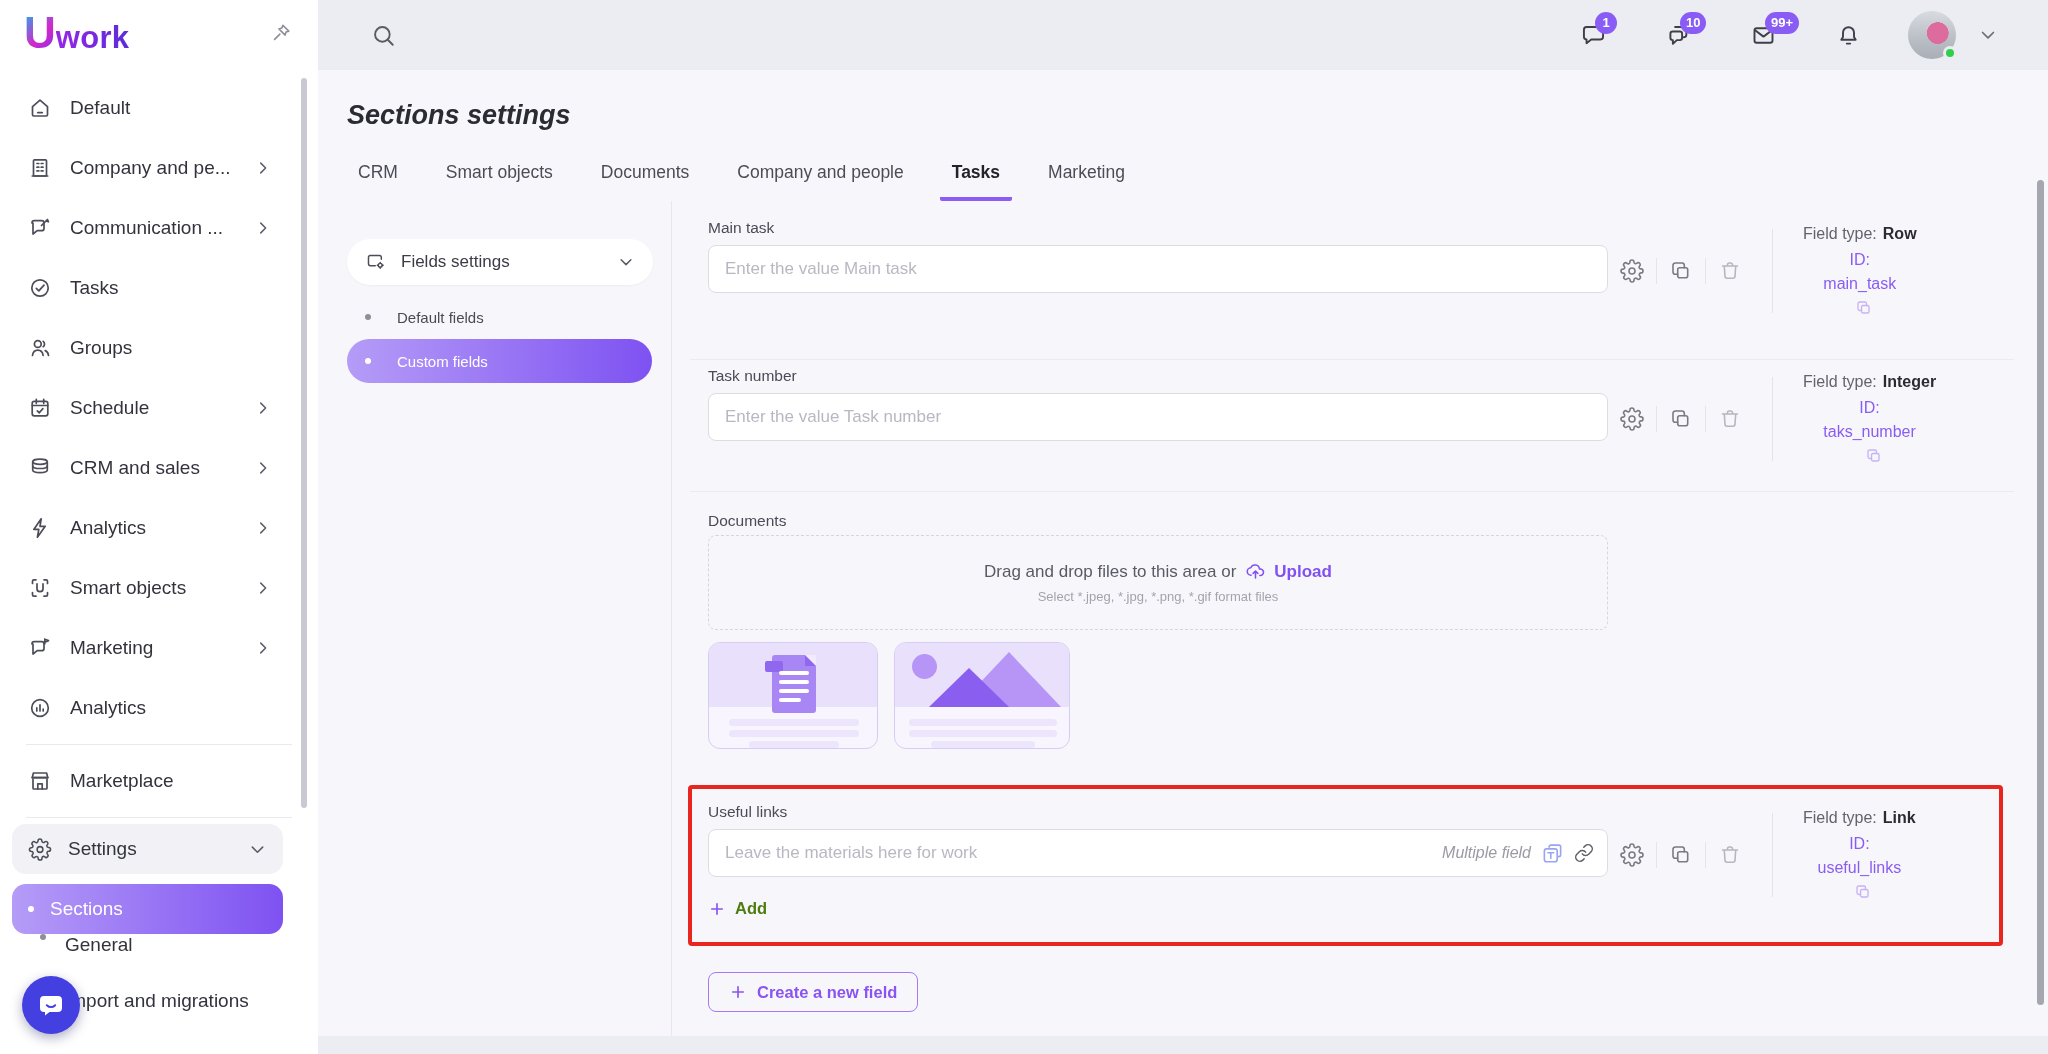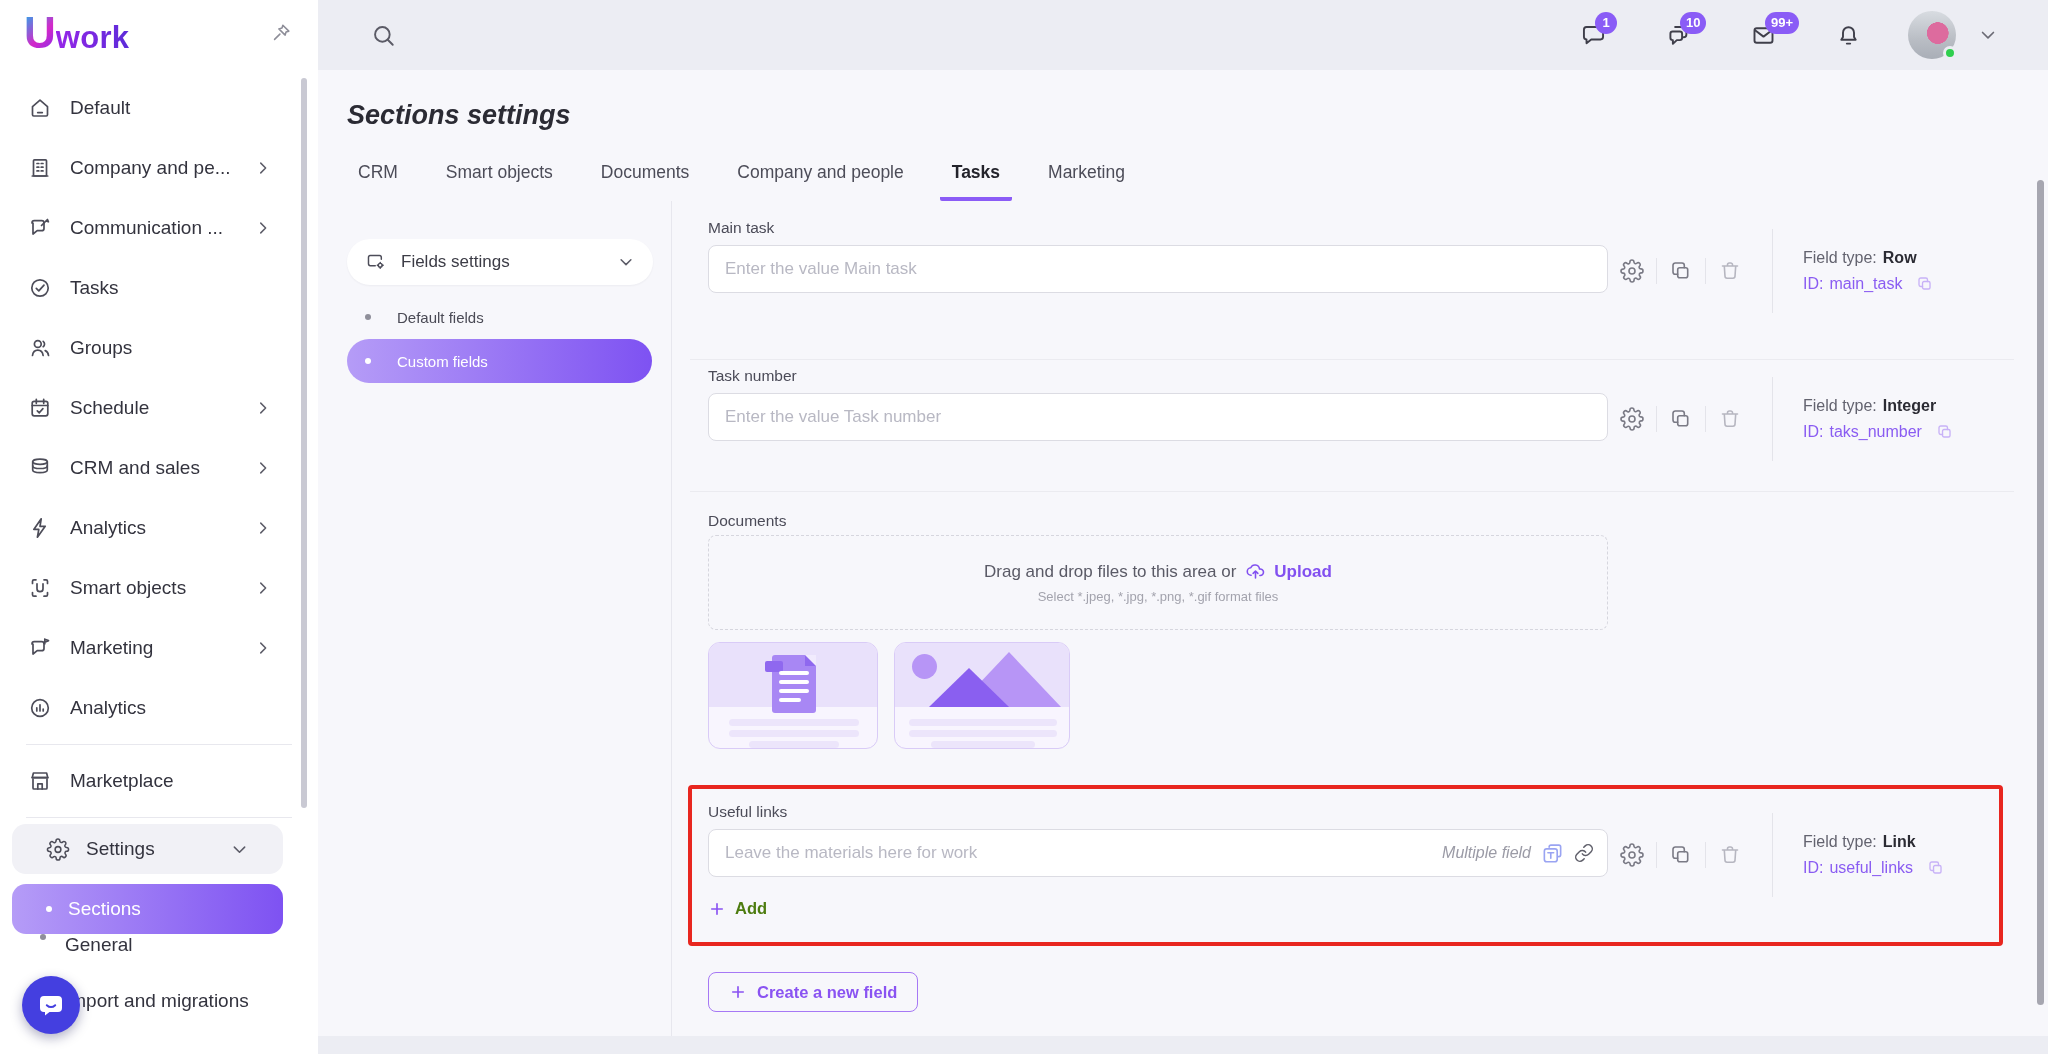--- a/index.html
+++ b/index.html
@@ -17,21 +17,21 @@
   .logo-rest { font-size:31px; font-weight:700; letter-spacing:.3px;
                background:linear-gradient(90deg,#9726e8,#5c2bd9);
                -webkit-background-clip:text; background-clip:text; color:transparent; }
   .pin { margin-left:auto; color:#8d8d98; }
   .nav { padding-top:12px; }
   .nav-item { display:flex; align-items:center; height:60px; padding:0 46px 0 28px; cursor:pointer; }
   .nicon { width:24px; height:24px; color:#4d4d59; flex:0 0 24px; }
   .nlabel { margin-left:18px; font-size:19px; color:#33333e; white-space:nowrap; }
   .nchev { margin-left:auto; color:#5c5c68; }
   .side-div { height:1px; background:#e8e8ee; margin:6px 26px 6px 26px; }
-  .pill { display:flex; align-items:center; margin:4px 35px 0 12px; height:50px; border-radius:14px; padding:0 34px; cursor:pointer; }
+  .pill { display:flex; align-items:center; margin:4px 35px 0 12px; height:50px; border-radius:14px; padding:0 16px; cursor:pointer; }
   .pill-gray { background:#f1f1f6; }
   .pill-grad { background:linear-gradient(90deg,#b59cf7 0%,#7e52f2 100%); color:#fff; }
   .pill .nlabel { margin-left:16px; }
   .pill-grad .nlabel { color:#fff; }
   .dot { width:6px; height:6px; border-radius:50%; background:#8f8f9a; flex:0 0 6px; }
   .dot-w { background:#ffffff; }
   .sub-item { display:flex; align-items:flex-start; height:56px; padding:0 26px 0 40px; cursor:pointer; }
   .sub-item .nlabel { margin-left:19px; font-size:19px; }
   .side-scroll { position:absolute; left:301px; top:78px; width:6px; height:730px; border-radius:3px; background:#c9c9d3; }
 
@@ -80,21 +80,21 @@
   .suffix-text { font-size:16px; font-style:italic; color:#9b9ba6; }
   .fside { position:absolute; left:912px; top:28px; height:48px; display:flex; align-items:center; }
   .act-ic { width:24px; height:24px; color:#7a7a85; cursor:pointer; }
   .act-ic.dim { color:#b6b6c0; }
   .vsep { width:1px; height:26px; background:#e4e4ea; margin:0 12px; }
   .vsep-big { width:1px; height:84px; background:#e4e4ea; margin-left:30px; }
   .finfo { padding-left:30px; font-size:16px; white-space:nowrap; }
   .finfo-line { display:flex; gap:6px; align-items:center; }
   .ft-prefix { color:#63636f; }
   .ft-value { color:#2b2b33; font-weight:700; }
-  .fid-line { margin-top:8px; color:#8a5cf2; }
+  .fid-line { margin-top:8px; color:#8a5cf2;flex-direction:column; }
   .fid-copy { width:18px; height:18px; color:#c8b2f7; margin-left:8px; cursor:pointer; }
   .rowsep { height:1px; background:#ebebf0; width:1324px; margin-left:-18px; }
   .sep1 { margin-top:66px; }
   .sep2 { margin-top:50px; }
   .mt7 { margin-top:7px; } .mt20 { margin-top:20px; }
 
   .dropzone { width:900px; height:95px; border:1px dashed #d6d6de; border-radius:8px; margin-top:-3px;
               display:flex; flex-direction:column; align-items:center; justify-content:center; }
   .dz-line1 { display:flex; align-items:center; gap:9px; font-size:17px; color:#5a5a66; }
   .dz-upload { display:flex; align-items:center; gap:8px; color:#8250f0; font-weight:700; cursor:pointer; }

